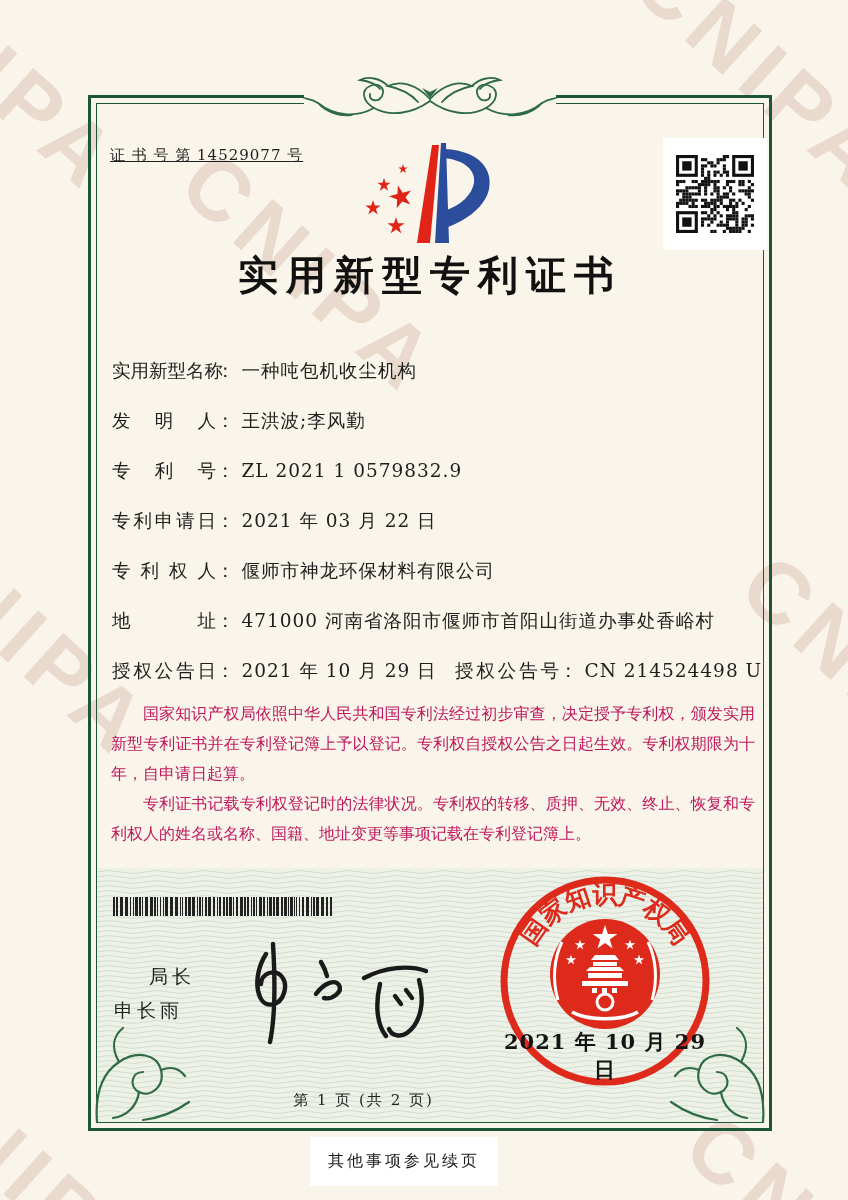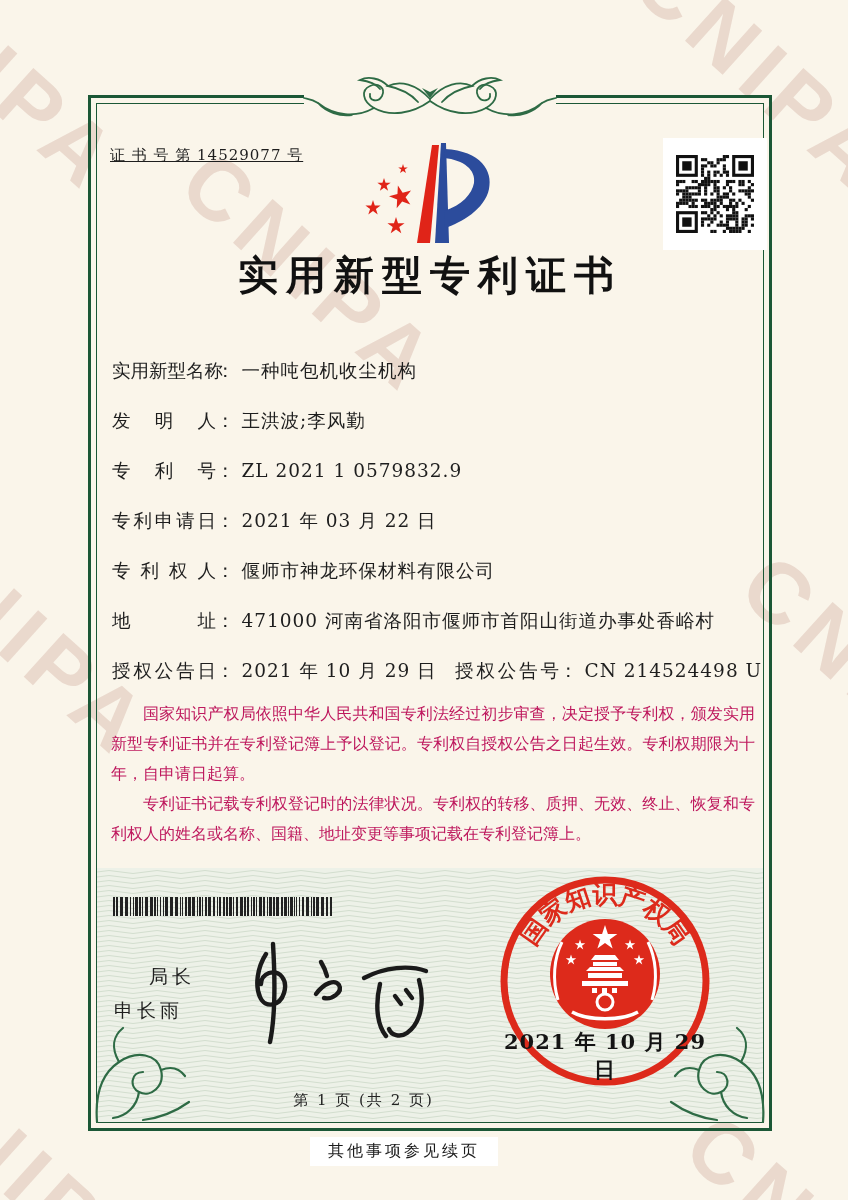--- a/index.html
+++ b/index.html
@@ -39,21 +39,21 @@
   .barcode-wrap{position:absolute;left:113px;top:897px;z-index:6;}
   .sign-title{position:absolute;left:108px;top:964px;z-index:6;font-size:19px;letter-spacing:4px;margin-left:41px;}
   .sign-name{position:absolute;left:114px;top:998px;z-index:6;font-size:19px;letter-spacing:4px;}
   .signature{position:absolute;left:228px;top:932px;z-index:6;}
   .seal{position:absolute;left:492px;top:876px;width:226px;height:216px;z-index:7;}
   .seal-date{position:absolute;left:0;right:0;top:152px;text-align:center;font-size:21px;
              letter-spacing:1px;color:#141414;font-weight:bold;}
   .page-info{position:absolute;left:88px;top:1091px;width:551px;z-index:6;text-align:center;
              font-size:15px;letter-spacing:2px;color:#222;}
   .cont-note{position:absolute;left:404px;top:1137px;transform:translateX(-50%);z-index:6;
-             background:#ffffff;padding:4px 18px;font-size:16px;letter-spacing:3px;color:#1b1b1b;
+             background:#ffffff;padding:14px 18px;font-size:16px;letter-spacing:3px;color:#1b1b1b;
              white-space:nowrap;}
 </style>
 </head>
 <body>
 
 <div class="page">
 
   <div class="wm" style="left:-90px;top:-70px">CNIPA</div>
   <div class="wm" style="left:680px;top:-70px">CNIPA</div>
   <div class="wm" style="left:228px;top:132px">CNIPA</div>

